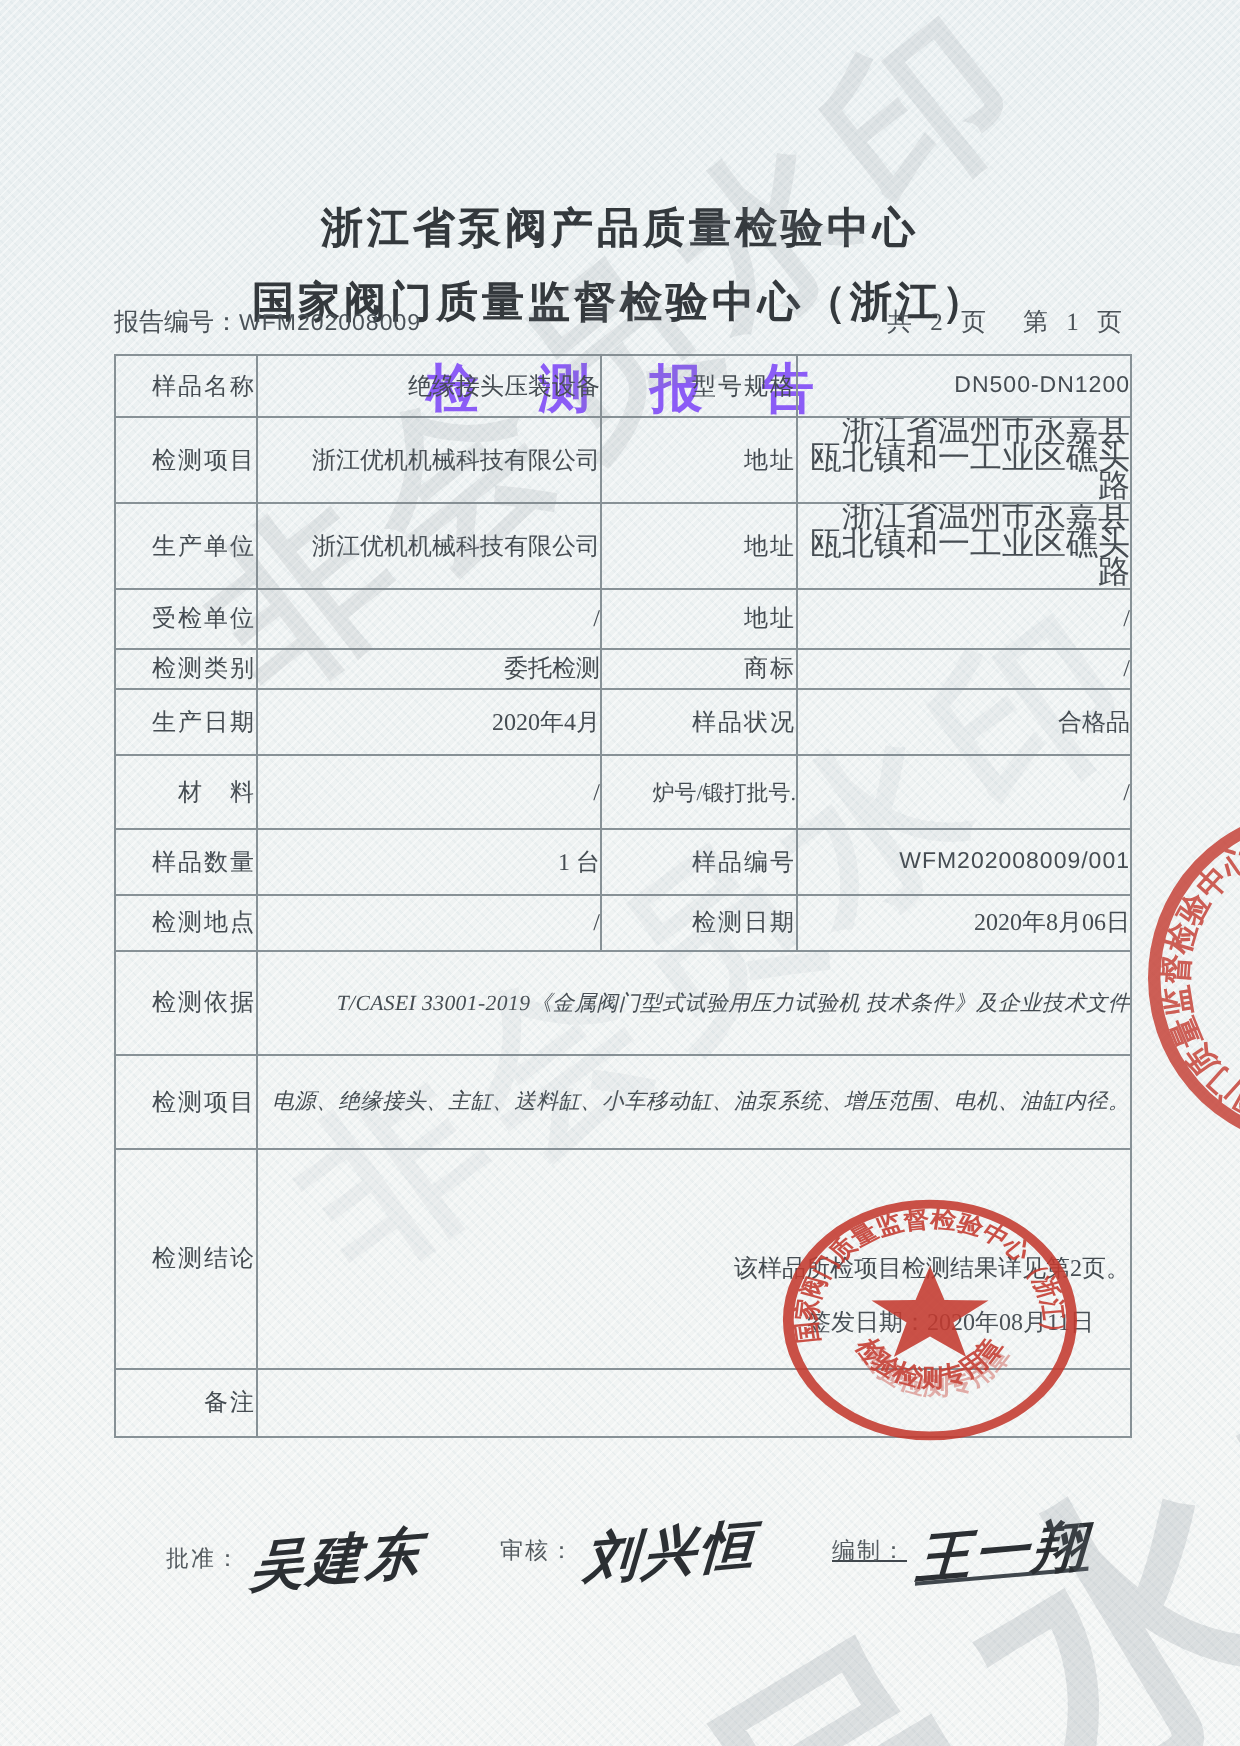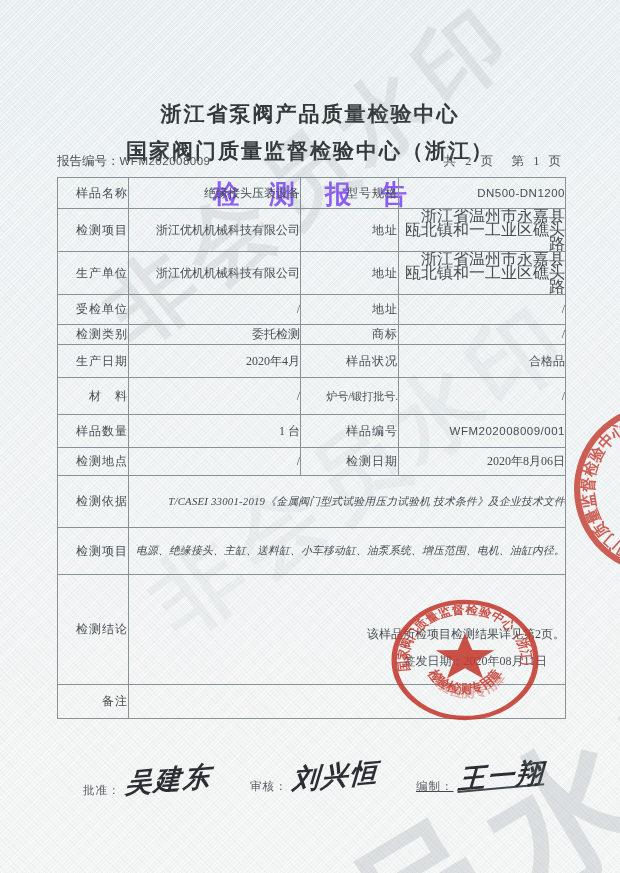--- a/index.html
+++ b/index.html
@@ -43,21 +43,21 @@
                overflow:hidden;}
   td.lbl{letter-spacing:1px;}
   .addr{font-size:16px;line-height:14px;display:block;}
   .slash{font-size:12px;}
   .wide{white-space:nowrap;font-size:10.8px;letter-spacing:.2px;font-style:italic;}
   td.concl-cell{position:relative;vertical-align:top;text-align:left;}
   .concl-text{display:block;padding:10px 0 0 22px;font-size:12px;}
   .issue-line{position:absolute;right:18px;bottom:14px;font-size:12px;color:#4a5157;}
 
   
-  .sig-group{position:absolute;display:flex;align-items:flex-end;}
+  .sig-group{position:absolute;display:flex;align-items:flex-start;}
   .sig-label{font-size:11.5px;color:#555c61;letter-spacing:1px;}
   .sig-name{font-size:27px;font-weight:700;font-style:italic;color:#2b2f33;
             margin-left:4px;margin-top:-10px;display:inline-block;
             transform:rotate(-5deg) skewX(-8deg);letter-spacing:2px;}
   .sig-approve{left:83px;top:772px;}
   .sig-review{left:250px;top:768px;}
   .sig-prepare{left:416px;top:768px;text-decoration:underline;}
 
   
   .stamp-main{position:absolute;left:388px;top:597px;width:154px;height:126px;

